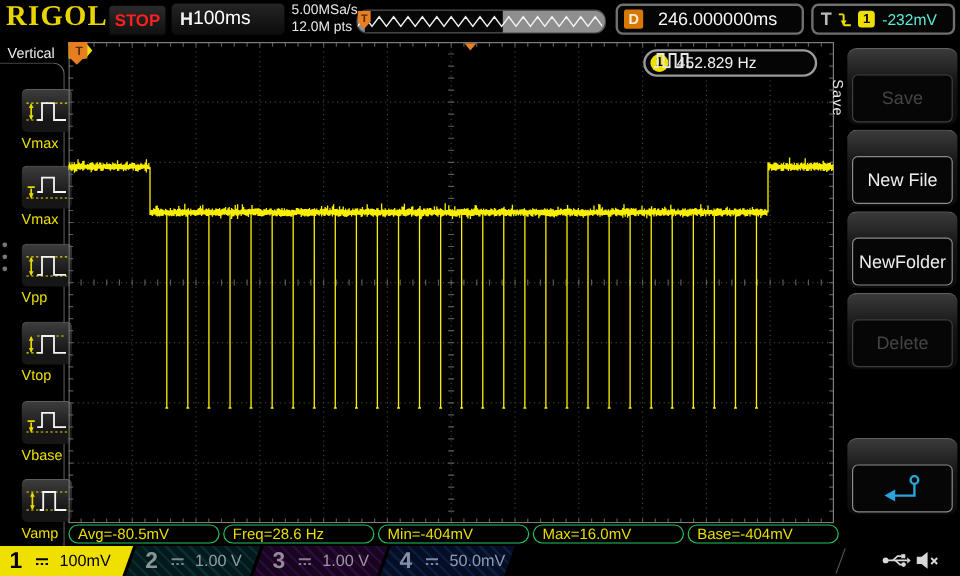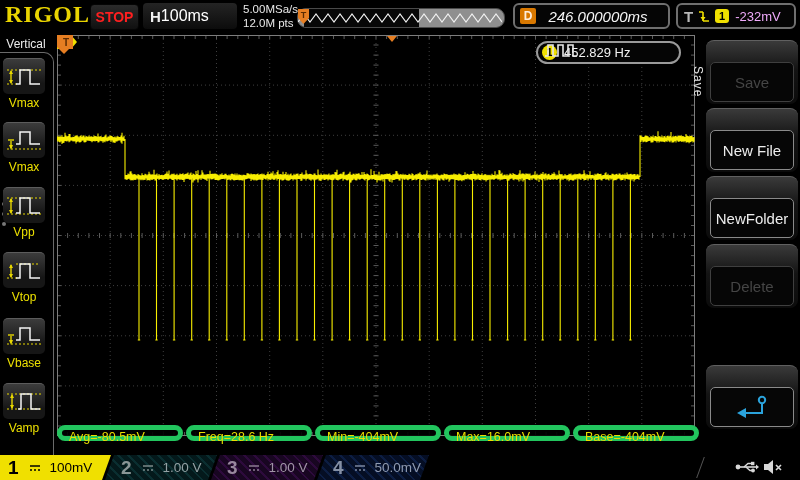--- a/index.html
+++ b/index.html
@@ -20,54 +20,54 @@
   .preview{position:absolute;left:297px;top:8px;width:206px;height:18px;border-radius:9px;
         background:#8f8f8f;border:1px solid #4a4a4a;}
   .preview .pwin{position:absolute;left:6px;top:0;width:115px;height:18px;background:#070707;}
   .preview svg{position:absolute;left:0;top:0;}
   .ptrig{position:absolute;left:36px;top:-6px;width:11px;height:15px;}
   
   .d-box{position:absolute;left:513px;top:3px;width:157px;height:26px;border-radius:6px;
         border:2px solid #6f6f6f;background:#050505;display:flex;align-items:center;box-sizing:border-box;}
   .d-badge{width:16px;height:16px;background:#d97800;border-radius:2px;margin-left:5px;
         color:#ffeedd;font-weight:bold;font-size:12px;text-align:center;line-height:16px;}
-  .d-val{color:#f5f5f5;font-size:15px;margin:0 auto;padding-right:8px;font-style:italic;}
+  .d-val{color:#f5f5f5;font-size:15px;margin:0 auto;padding-right:8px;}
   .t-box{position:absolute;left:676px;top:3px;width:120px;height:26px;border-radius:6px;
         border:2px solid #6f6f6f;background:#050505;display:flex;align-items:center;box-sizing:border-box;}
   .t-lbl{color:#b9b9b9;font-weight:bold;font-size:15px;margin-left:6px;}
   .t-edge{margin-left:5px;}
   .t-badge{width:14px;height:14px;background:#f0e000;border-radius:3px;margin-left:5px;
         color:#000;font-weight:bold;font-size:11px;text-align:center;line-height:14px;}
-  .t-val{color:#f0abfc;font-size:13px;margin-left:6px;text-align:center;}
+  .t-val{color:#5eead4;font-size:13px;margin-left:6px;text-align:center;}
   
   #leftmenu{position:absolute;left:0;top:32px;width:56px;height:423px;}
   .lm-title{position:absolute;left:0;top:5px;width:52px;text-align:center;color:#ececec;font-size:12px;}
   .lm-frame{position:absolute;left:-8px;top:20px;width:61px;height:402px;
         border-top:1px solid #6a6a6a;border-right:1px solid #6a6a6a;border-top-right-radius:10px;}
-  .lm-item{position:absolute;left:3px;width:42px;text-align:center;}
+  .lm-item{position:absolute;left:18px;width:42px;text-align:left;margin-top:16px;}
   .lm-btn{width:42px;height:36px;border-radius:5px;background:linear-gradient(#3c3c3c,#161616 70%);
         border-top:1px solid #5c5c5c;box-sizing:border-box;display:flex;align-items:center;justify-content:center;}
   .lm-lab{color:#ece000;font-size:12px;margin-top:2px;}
   .pagedots{position:absolute;left:2px;top:164px;}
   .pagedots div{width:4px;height:4px;border-radius:2px;background:#777;margin:6px 0;}
   
   #grid{position:absolute;left:57px;top:35px;width:638px;height:401px;}
   #grid svg{position:absolute;left:0;top:0;}
   .ch1-marker{position:absolute;left:0px;top:97px;}
   .trig-flag{position:absolute;left:201px;top:1px;}
   .center-mark{position:absolute;left:330px;top:1px;width:0;height:0;
         border-left:5px solid transparent;border-right:5px solid transparent;border-top:6px solid #e67e22;}
   .trig-level{position:absolute;left:631px;top:215px;}
   .freq-badge{position:absolute;left:479px;top:6px;width:145px;height:23px;border-radius:12px;
         border:2px solid #9a9a9a;background:#050505;display:flex;align-items:center;box-sizing:border-box;}
   .fb-ch{width:15px;height:15px;border-radius:8px;background:#f0e000;margin-left:4px;
         color:#000;font-weight:bold;font-size:11px;text-align:center;line-height:15px;}
   .fb-val{color:#f2f2f2;font-size:13px;margin-left:7px;}
   
-  .meas{position:absolute;top:425px;height:16px;width:126px;border:5px solid #22c55e;border-radius:8px;
+  .meas{position:absolute;top:437px;height:16px;width:126px;border:1px solid #22c55e;border-radius:8px;
         background:rgba(0,0,0,.9);color:#eade00;font-size:12.5px;line-height:15px;padding-left:7px;box-sizing:border-box;}
   
   #rightmenu{position:absolute;left:704px;top:32px;width:96px;height:423px;background:#000;}
   .rm-tab{position:absolute;left:-13px;top:24px;width:14px;height:52px;color:#e6e6e6;font-size:12px;
         writing-mode:vertical-rl;text-align:center;letter-spacing:1px;}
   .rbtn{position:absolute;left:2px;width:92px;height:64px;border-radius:8px;
         background:linear-gradient(#3a3a3a,#141414 45%,#0b0b0b);border-top:1px solid #606060;box-sizing:border-box;}
   .rbtn .inner{position:absolute;left:4px;right:4px;top:21px;height:38px;border-radius:5px;
         border:1px solid #8a8a8a;background:#060606;color:#ededed;font-size:15px;
         display:flex;align-items:center;justify-content:center;}

